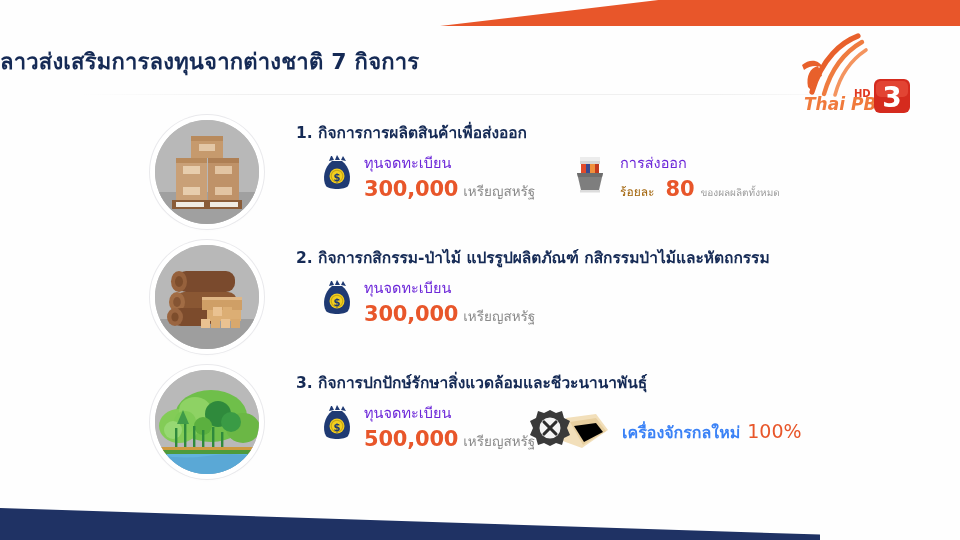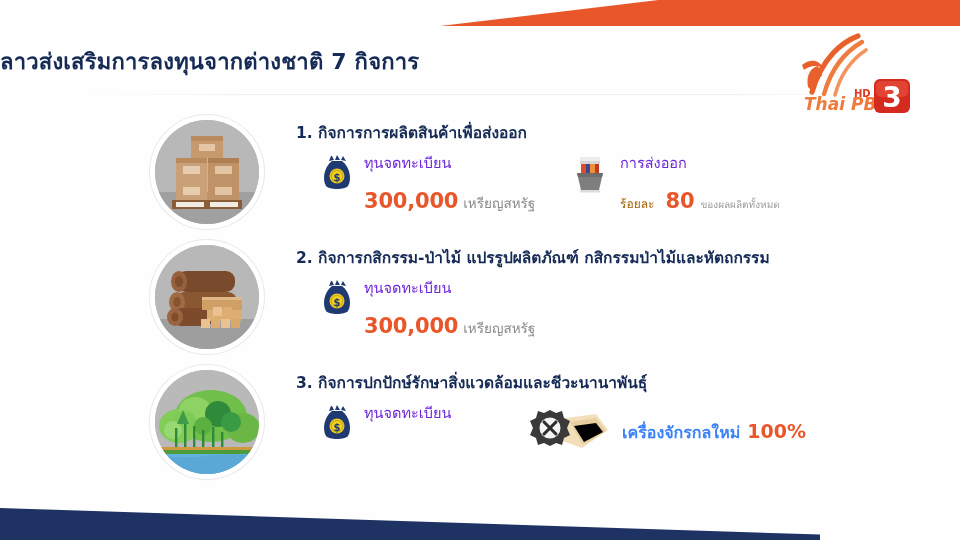--- a/index.html
+++ b/index.html
@@ -60,27 +60,27 @@
   .fact{position:absolute;top:0;display:flex;align-items:flex-start;}
   .fact-a{left:24px;}
   .fact-b{left:274px;}
   .fact-c{left:230px;align-items:center;top:6px;}
 
   .fact-icon{flex:0 0 auto;margin-right:10px;}
   .fact-icon svg{display:block;}
 
   .fact-text{padding-top:1px;}
   .fact-label{color:#6d28d9;font-size:14.5px;line-height:1.25;white-space:nowrap;}
-  .fact-value{margin-top:17px;white-space:nowrap;line-height:1.2;}
+  .fact-value{margin-top:5px;white-space:nowrap;line-height:1.2;}
   .num{color:#e8562a;font-size:21px;font-weight:bold;letter-spacing:-.2px;}
   .unit{color:#8b8b8b;font-size:13.5px;margin-left:5px;}
   .pre{color:#a16207;font-size:12px;}
   .post{color:#9a9a9a;font-size:10px;margin-left:6px;}
   .inline-strong{color:#3b82f6;font-size:16px;font-weight:bold;}
-  .inline-num{color:#e8562a;font-size:19px;font-weight:bold;margin-left:7px;}
+  .inline-num{color:#e8562a;font-size:19px;font-weight:normal;margin-left:7px;}
 </style>
 </head>
 <body>
 
 <div class="stage">
 
   <div class="band-top-orange"></div>
   <div class="faint-line"></div>
   <div class="band-bottom-navy"></div>
 
@@ -277,20 +277,23 @@
             <svg width="34" height="40" viewBox="0 0 34 40" aria-hidden="true">
               <path d="M11 4 L9 9 L14 8 L12 4 Z M17 3 L15 8 L20 8 Z M23 4 L21 8 L26 9 Z" fill="#1f3a73"></path>
               <path d="M12 9 C4 15, 2 27, 6 34 C9 38, 25 38, 28 34 C32 27, 30 15, 22 9 Z" fill="#1f3a73"></path>
               <circle cx="17" cy="24" r="7.5" fill="#f2cf1f"></circle>
               <circle cx="17" cy="24" r="5.8" fill="none" stroke="#c9a714" stroke-width="1.1"></circle>
               <text x="17" y="28.5" text-anchor="middle" font-size="10" font-weight="bold" fill="#1f3a73" font-family="'DejaVu Sans','Liberation Sans',sans-serif">$</text>
             </svg>
           </span>
           <span class="fact-text">
             <span class="fact-label">ทุนจดทะเบียน</span>
+            <span class="fact-value" style="display:block">
+              <span class="num">500,000</span><span class="unit">เหรียญสหรัฐ</span>
+            </span>
           </span>
         </div>
 
         <div class="fact fact-c">
           <span class="fact-icon">
             <svg width="86" height="48" viewBox="0 0 86 48" aria-hidden="true">
               <path d="M40 10 L70 6 L82 22 L56 40 L34 32 Z" fill="#f2dfba"></path>
               <path d="M44 14 L70 10 L80 23 L57 37 Z" fill="#e8cf9f"></path>
               <path d="M48 18 L70 15 L77 24 L58 34 Z" fill="#dfc храм"></path>
               <g>

